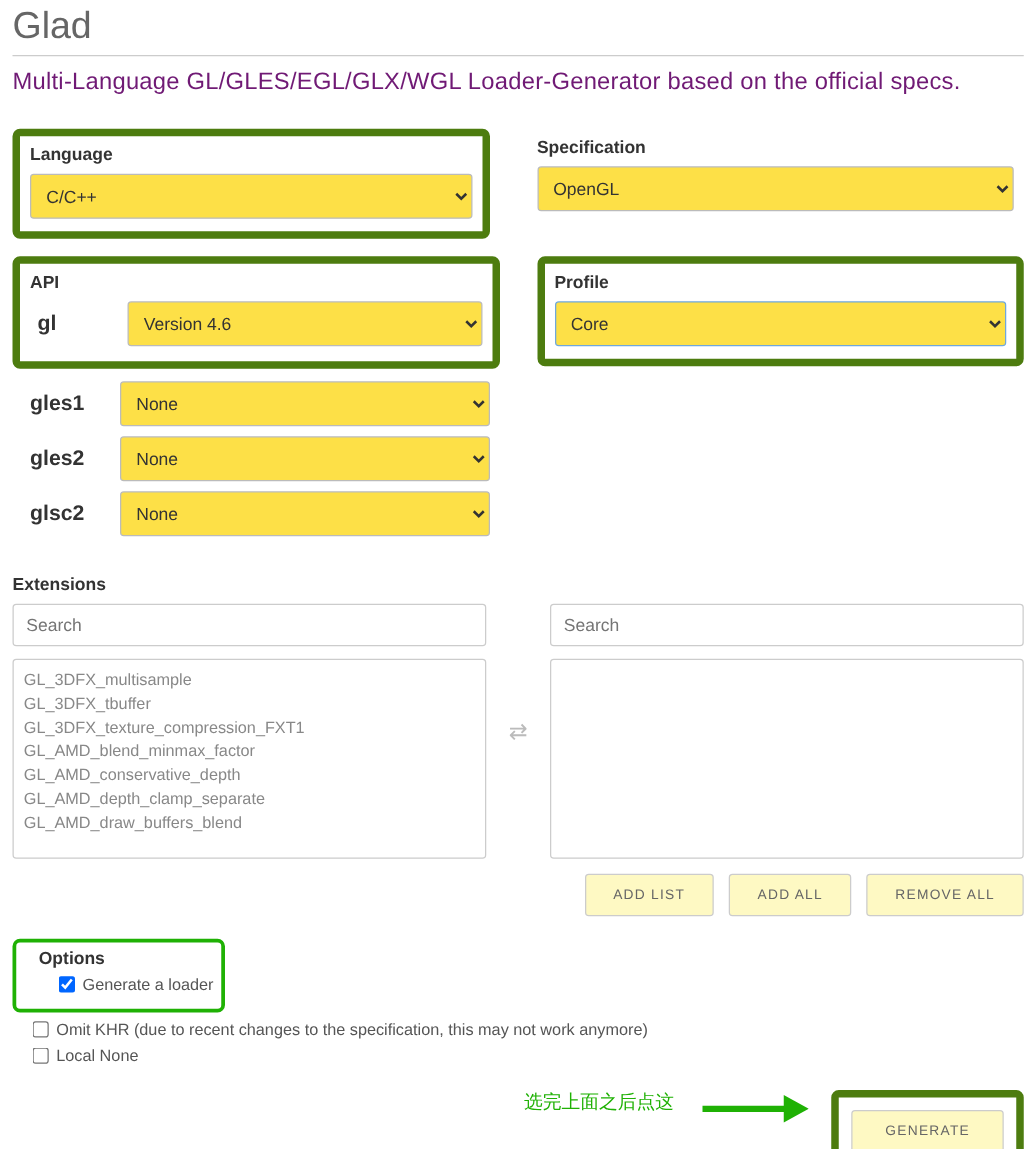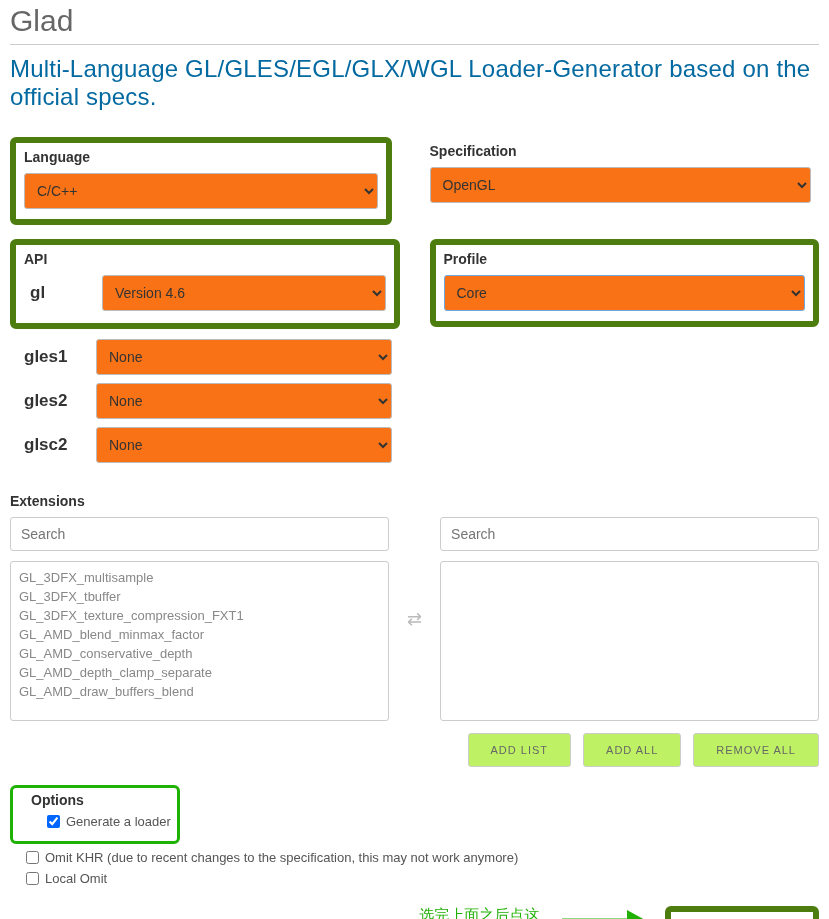--- a/index.html
+++ b/index.html
@@ -1,38 +1,38 @@
 <!DOCTYPE html>
 <html><head>
 <meta charset="utf-8">
 <style>
 * { box-sizing: border-box; margin: 0; padding: 0; }
 body { font-family: "Segoe UI", Arial, sans-serif; color: #555; background: #fff; padding: 0 10px; width: 829px; }
 .header { border-bottom: 1px solid #ccc; padding: 4px 0 6px 0; margin-bottom: 10px; }
 .header h1 { font-size: 30px; font-weight: 300; color: #666; }
-.subtitle { font-size: 24px; font-weight: 300; color: #0369a1; margin-bottom: 26px; letter-spacing: 0.2px; }
+.subtitle { font-size: 19px; font-weight: 300; color: #701a75; margin-bottom: 26px; letter-spacing: 0.2px; }
 .row { display: flex; gap: 30px; margin-bottom: 14px; }
 .col { flex: 1; }
 .section-label { font-size: 14px; font-weight: 600; color: #333; margin-bottom: 8px; display: block; }
-select { width: 100%; height: 36px; padding: 6px 8px; font-size: 14px; border: 1px solid #bbb; border-radius: 3px; background: #f97316; color: #333; }
+select { width: 100%; height: 36px; padding: 6px 8px; font-size: 14px; border: 1px solid #bbb; border-radius: 3px; background: #fde047; color: #333; }
 .hl { border: 6px solid #4d7c0f; border-radius: 6px; padding: 6px 8px 10px 8px; }
 .hl-thin { border: 3px solid #1fb104; border-radius: 6px; padding: 4px 6px 6px 18px; display: inline-block; }
 .api-row { display: flex; align-items: center; margin-bottom: 8px; }
 .api-label { width: 78px; font-size: 17px; font-weight: 600; color: #333; padding-left: 6px; }
 .api-select { flex: 1; }
 .ext-section { margin-top: 22px; }
 .ext-cols { display: flex; align-items: center; gap: 18px; margin-top: 8px; }
 .ext-col { flex: 1; display: flex; flex-direction: column; gap: 10px; }
 .search { width: 100%; height: 34px; padding: 6px 10px; font-size: 14px; border: 1px solid #ccc; border-radius: 3px; color: #888; }
 .listbox { border: 1px solid #ccc; border-radius: 3px; height: 160px; overflow-y: scroll; padding: 6px 8px; }
 .listbox-empty { border: 1px solid #ccc; border-radius: 3px; height: 160px; }
 .ext-item { font-size: 13px; color: #888; padding: 2px 0; cursor: pointer; }
 .swap-icon { color: #bbb; font-size: 18px; }
 .btn-row { display: flex; gap: 12px; justify-content: flex-end; margin-top: 12px; }
-.btn { border: 1px solid #ccc; background: #bef264; color: #666; font-size: 11px; letter-spacing: 1px; padding: 10px 22px; border-radius: 3px; cursor: pointer; text-transform: uppercase; }
+.btn { border: 1px solid #ccc; background: #fef9c3; color: #666; font-size: 11px; letter-spacing: 1px; padding: 10px 22px; border-radius: 3px; cursor: pointer; text-transform: uppercase; }
 .options { margin-top: 18px; }
 .opt-row { margin: 6px 0 6px 16px; font-size: 13px; color: #555; display: flex; align-items: center; gap: 6px; }
 .opt-row input { accent-color: #0066ff; }
 .gen-row { display: flex; justify-content: flex-end; gap: 18px; margin-top: 20px; position: relative; }
 .annotation { color: #1fb104; font-size: 15px; }
 .arrow-svg { width: 90px; height: 30px; }
 .watermark { position: absolute; right: 10px; bottom: -8px; color: rgba(120,120,120,0.35); font-size: 14px; pointer-events: none; }
 .profile-select { border: 1px solid #6fa8dc; }
 </style>
 </head>
@@ -129,21 +129,21 @@
       <input type="checkbox" checked="" style="">
       <span>Generate a loader</span>
     </div>
   </div>
   <div class="opt-row">
     <input type="checkbox" style="">
     <span>Omit KHR (due to recent changes to the specification, this may not work anymore)</span>
   </div>
   <div class="opt-row">
     <input type="checkbox" style="">
-    <span>Local Omit</span>
+    <span>Local None</span>
   </div>
 </div>
 
 <div class="gen-row">
   <span class="annotation">选完上面之后点这</span>
   <svg class="arrow-svg" viewBox="0 0 90 30">
     <line x1="5" y1="15" x2="72" y2="15" stroke="#1fb104" stroke-width="5"></line>
     <polygon points="70,4 90,15 70,26" fill="#1fb104"></polygon>
   </svg>
   <div class="hl" style="padding:10px;">

